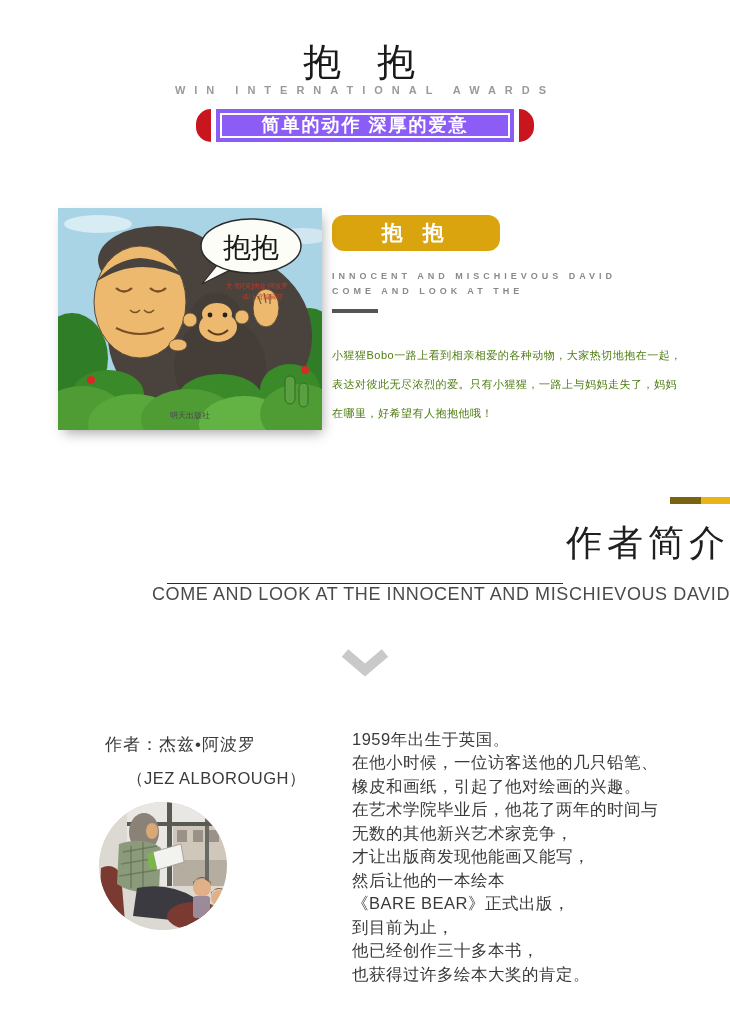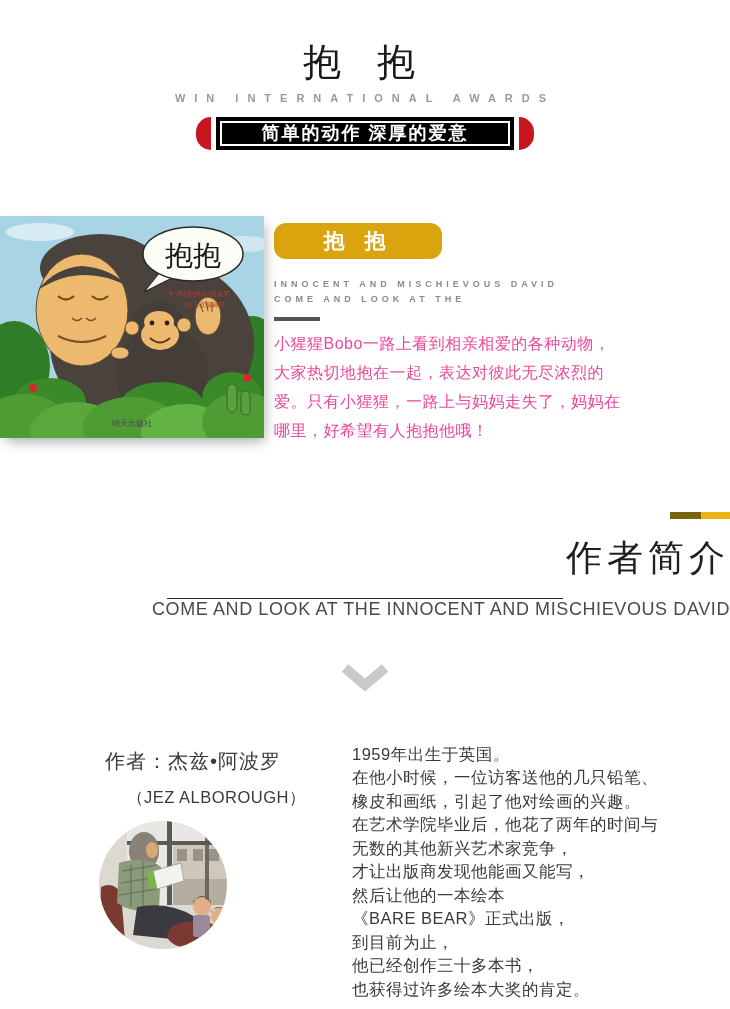--- a/index.html
+++ b/index.html
@@ -10,59 +10,59 @@
   }
   .page { width:730px; }
 
   
   .header { padding-top:42px; text-align:center; }
   .main-title {
     font-size:38px; font-weight:400; color:#1a1a1a; letter-spacing:12px;
     font-family:"DejaVu Serif","Liberation Serif",serif; line-height:1.1;
   }
   .awards {
-    margin-top:8px; font-size:11px; font-weight:700; color:#9a9a9a;
+    margin-top:0; font-size:11px; font-weight:700; color:#9a9a9a;
     letter-spacing:9px;
   }
   .banner-row {
     margin-top:13px; display:flex; justify-content:center; align-items:stretch;
     height:33px;
   }
   .banner-cap { width:15px; background:#c9151e; }
   .cap-left  { border-radius:17px 0 0 17px; margin-right:5px; }
   .cap-right { border-radius:0 17px 17px 0; margin-left:5px; }
   .banner-main {
-    width:298px; background:#000000; padding:4px;
+    width:298px; background:#8b5cf6; padding:4px;
   }
   .banner-inner {
     width:100%; height:100%; border:2px solid #ffffff;
     display:flex; align-items:center; justify-content:center;
     color:#ffffff; font-size:18px; font-weight:700; letter-spacing:2px;
   }
 
   
-  .product { margin-top:66px; display:flex; }
+  .product { margin-top:66px; display:flex; padding-left:58px; }
   .cover {
     width:264px; height:222px; flex:0 0 auto; position:relative;
     box-shadow:3px 6px 12px -3px rgba(0,0,0,0.35);
   }
   .cover svg { display:block; }
   .info { margin-left:10px; width:352px; }
   .badge {
     margin-top:7px; width:168px; height:36px; background:#d9a40e;
     border-radius:12px; display:flex; align-items:center; justify-content:center;
     color:#ffffff; font-size:21px; font-weight:700; letter-spacing:7px;
   }
   .tagline {
     margin-top:18px; font-size:9px; font-weight:700; color:#8a8a8a;
     letter-spacing:4px; line-height:15px;
   }
   .mini-bar { margin-top:10px; width:46px; height:4px; background:#555; }
   .desc {
-    margin-top:8px; font-size:16px; color:#ec4899; line-height:29px;
+    margin-top:28px; font-size:11px; color:#4d7c0f; line-height:29px;
     width:352px; letter-spacing:0.5px;
   }
 
   
   .author-head { margin-top:60px; text-align:right; }
   .two-tone { display:inline-flex; height:7px; }
   .two-tone .dark { width:31px; background:#7a630f; }
   .two-tone .lite { width:29px; background:#eab417; }
   .author-title {
     margin-top:11px; font-size:36px; font-weight:400; color:#1f1f1f;
@@ -70,21 +70,21 @@
   }
   .author-rule { width:396px; margin:15px auto 0; border:none; border-top:1px solid #2a2a2a; }
   .author-sub { font-size:18px; color:#4a4a4a; letter-spacing:0.6px; }
 
   
   .chevron-wrap { margin-top:42px; text-align:center; }
 
   
   .author-row { margin-top:52px; display:flex; padding-left:105px; }
   .author-left { width:247px; flex:0 0 auto; }
-  .author-name { font-size:20px; color:#3a3a3a; letter-spacing:1px; }
+  .author-name { font-size:17px; color:#3a3a3a; letter-spacing:1px; }
   .author-name-en { font-size:16.5px; color:#3a3a3a; margin-top:12px; padding-left:22px; letter-spacing:0.5px; }
   .photo {
     margin-top:12px; margin-left:-6px; width:128px; height:128px; border-radius:50%;
     overflow:hidden; background:#e4e0da;
   }
   .bio {
     font-size:16.5px; color:#3a3a3a; line-height:23.5px; letter-spacing:0.5px;
     white-space:pre-line; margin-top:-5px;
   }
 </style>

